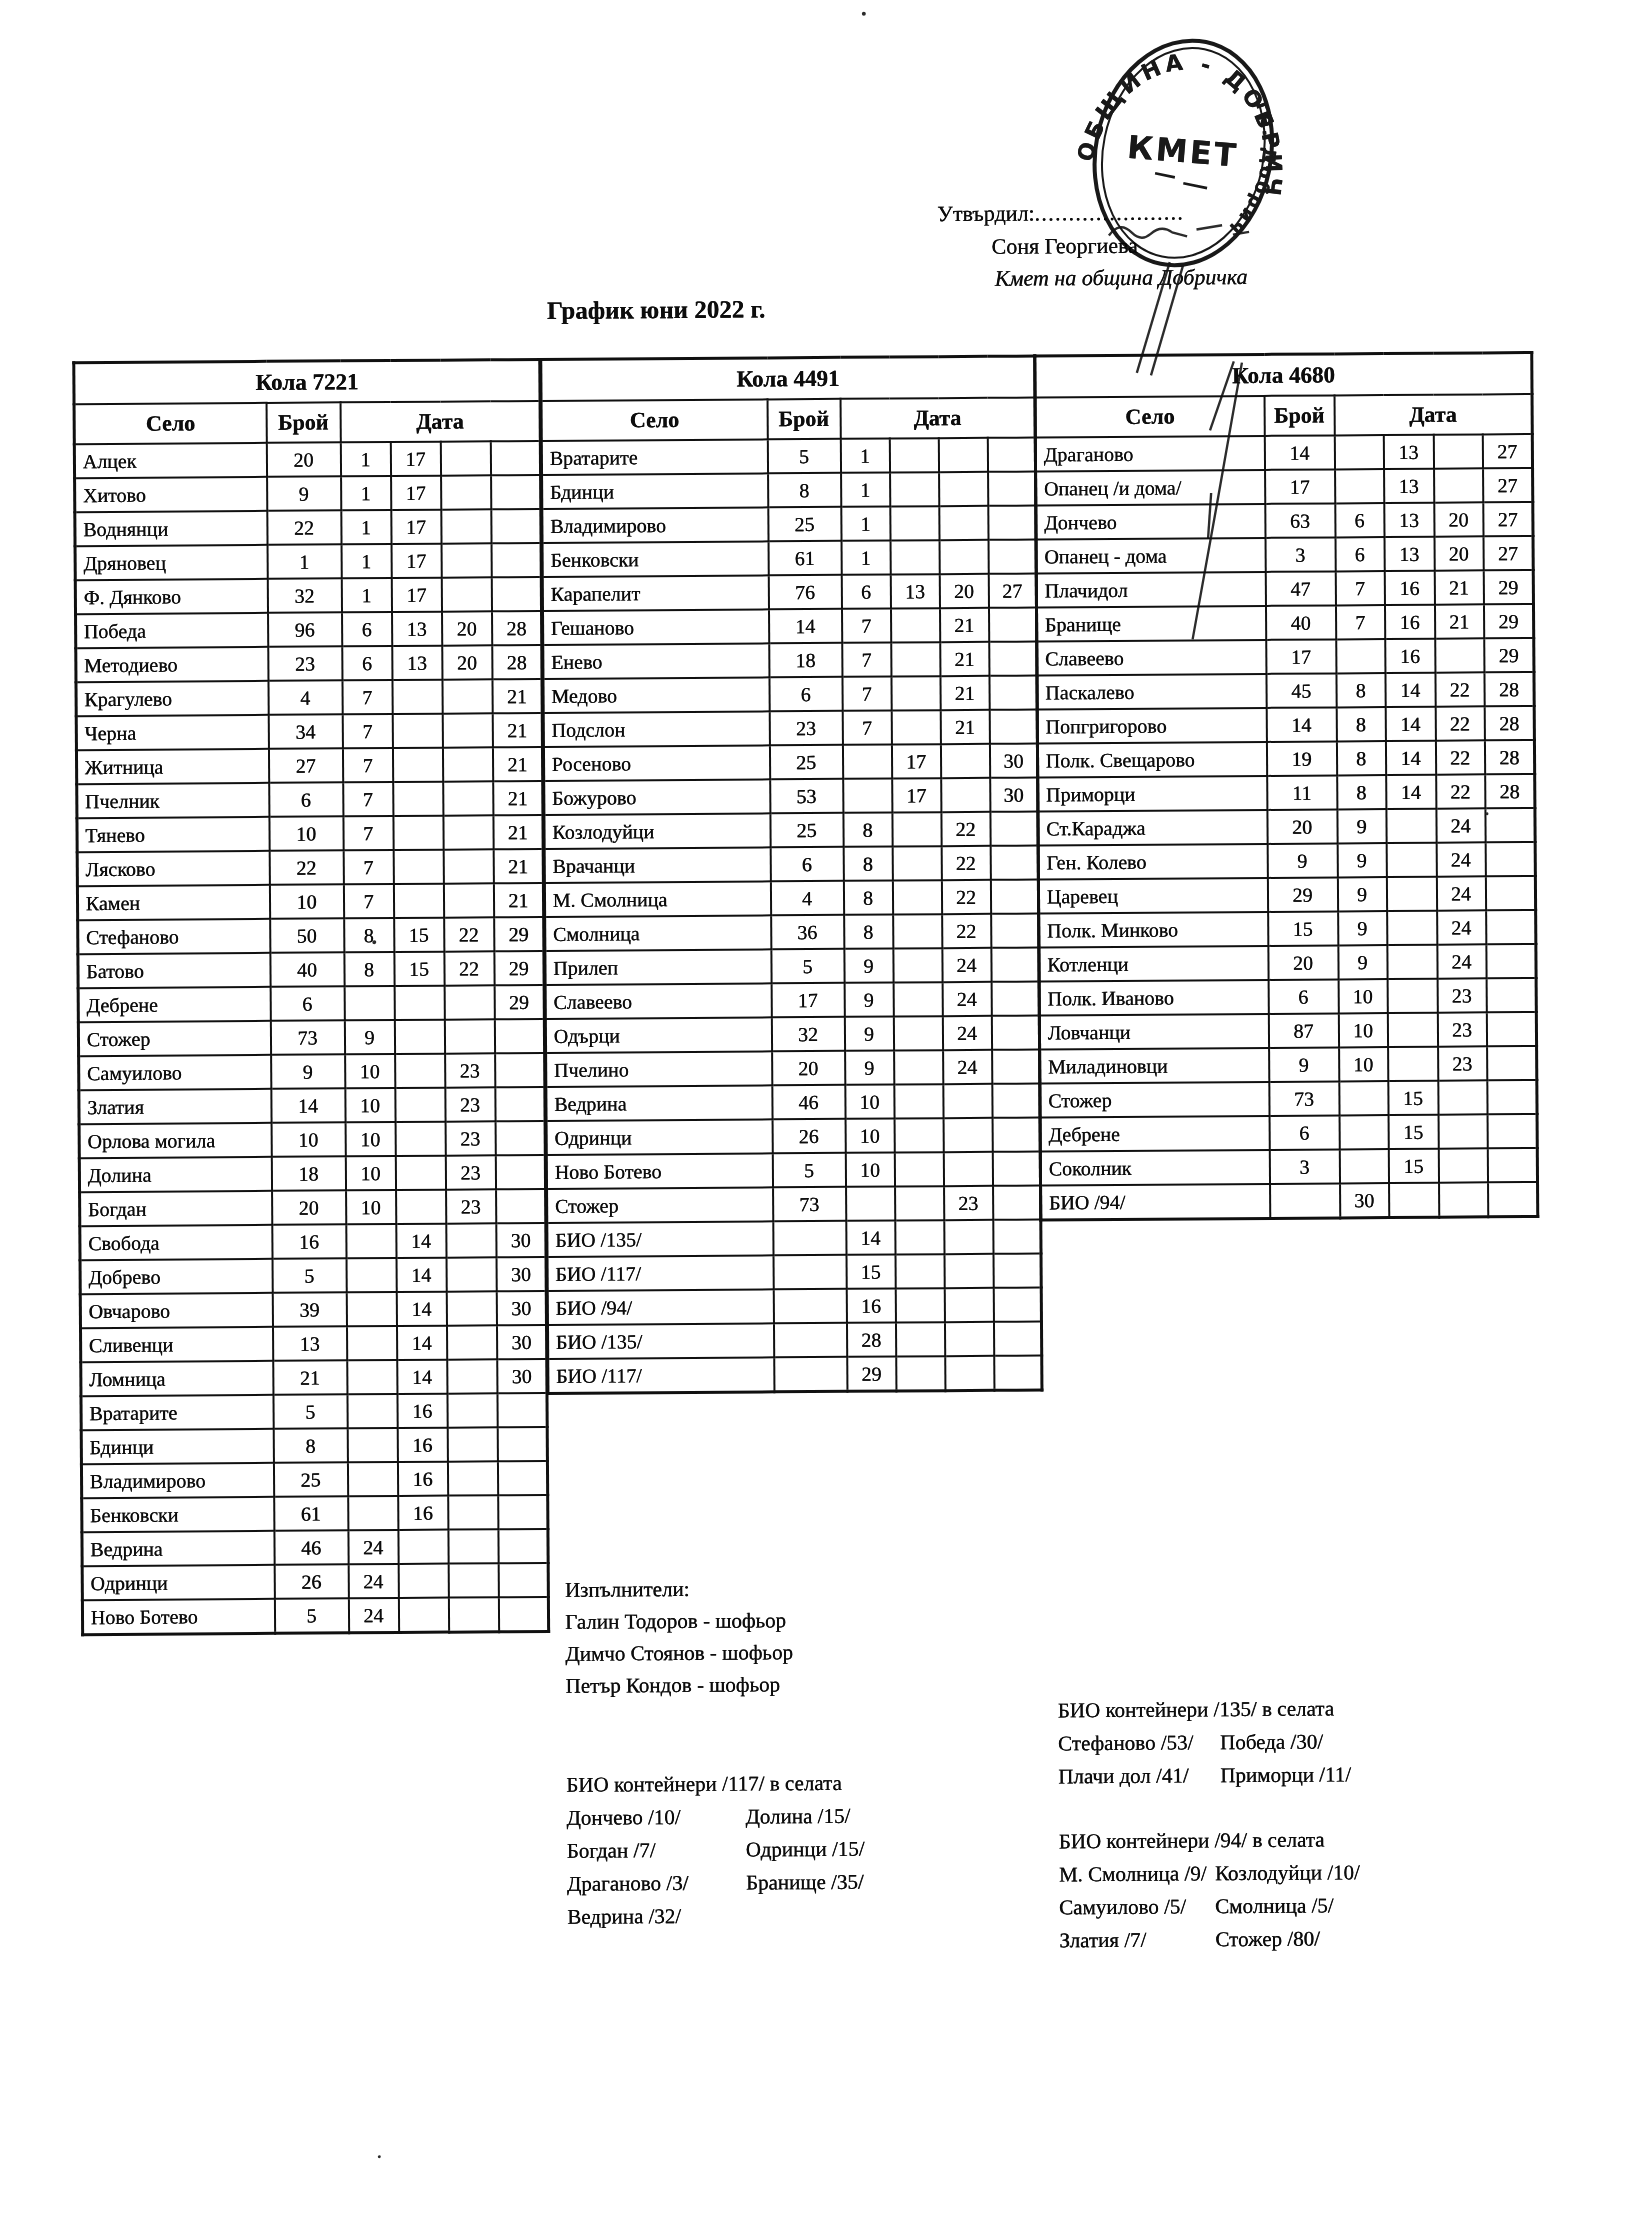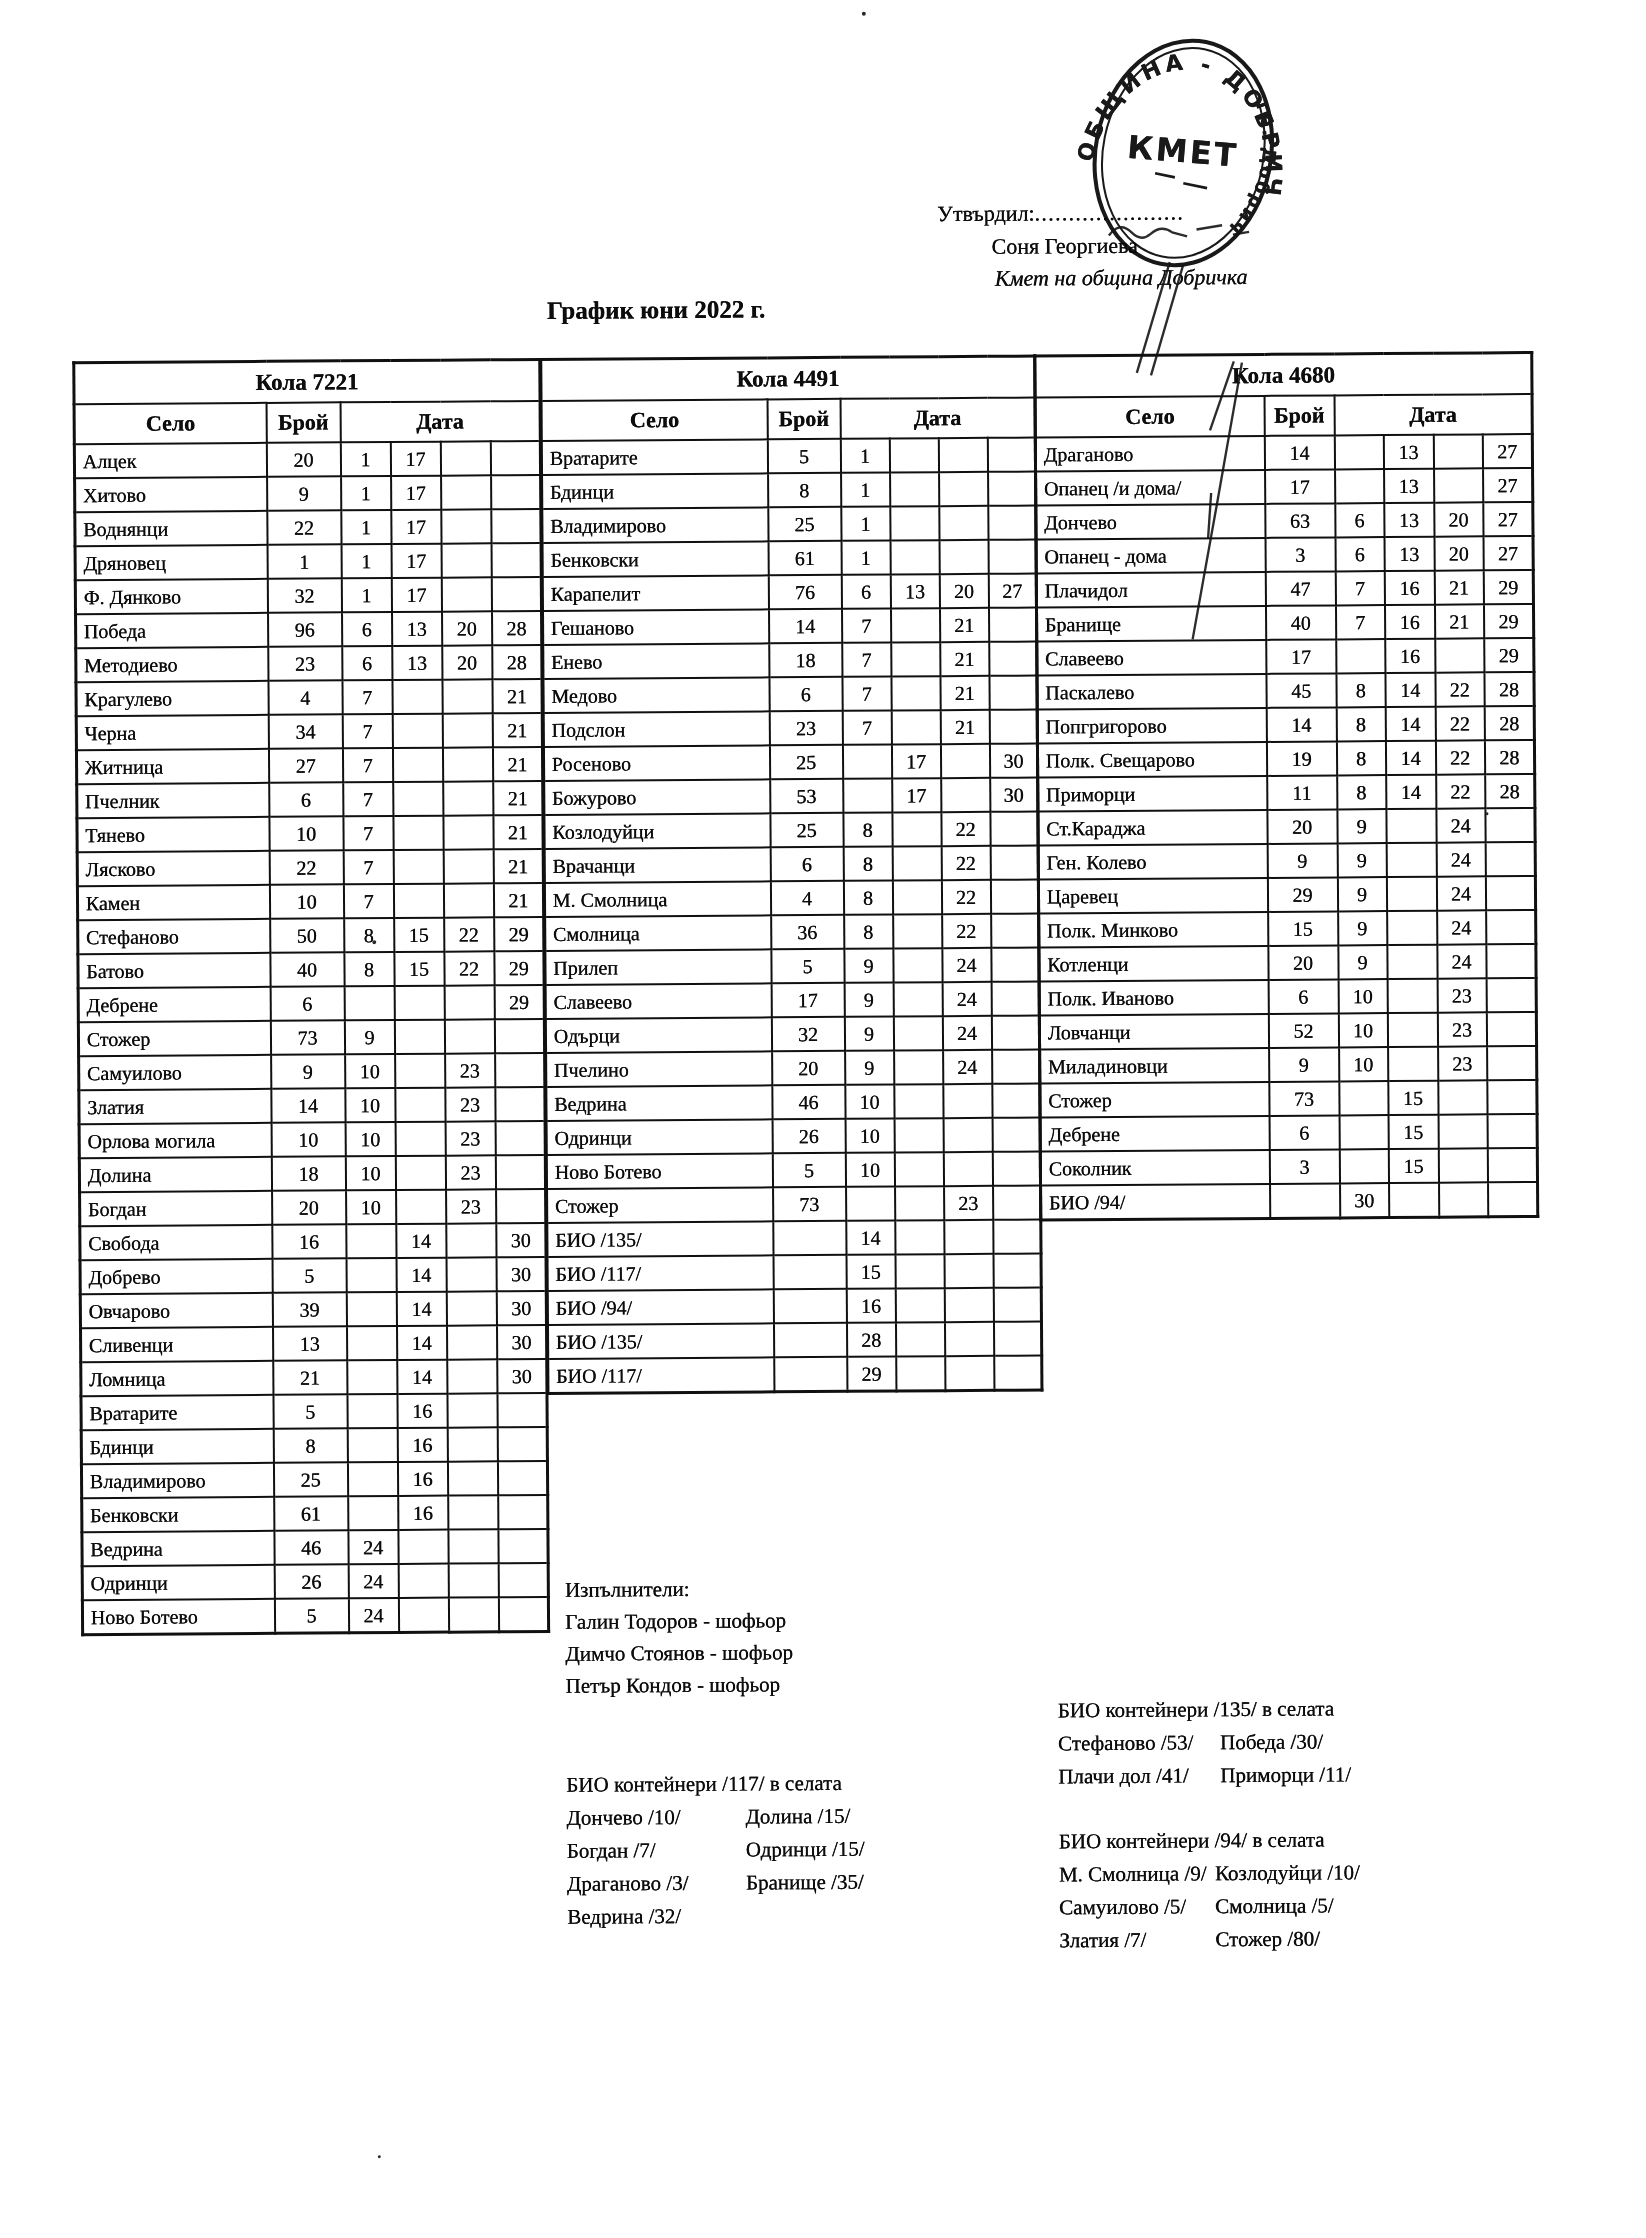--- a/index.html
+++ b/index.html
@@ -801,21 +801,21 @@
           <tr>
             <td class="village">Полк. Иваново</td>
             <td class="num">6</td>
             <td class="num">10</td>
             <td class="num"></td>
             <td class="num">23</td>
             <td class="num"></td>
           </tr>
           <tr>
             <td class="village">Ловчанци</td>
-            <td class="num">52</td>
+            <td class="num">87</td>
             <td class="num">10</td>
             <td class="num"></td>
             <td class="num">23</td>
             <td class="num"></td>
           </tr>
           <tr>
             <td class="village">Миладиновци</td>
             <td class="num">9</td>
             <td class="num">10</td>
             <td class="num"></td>

